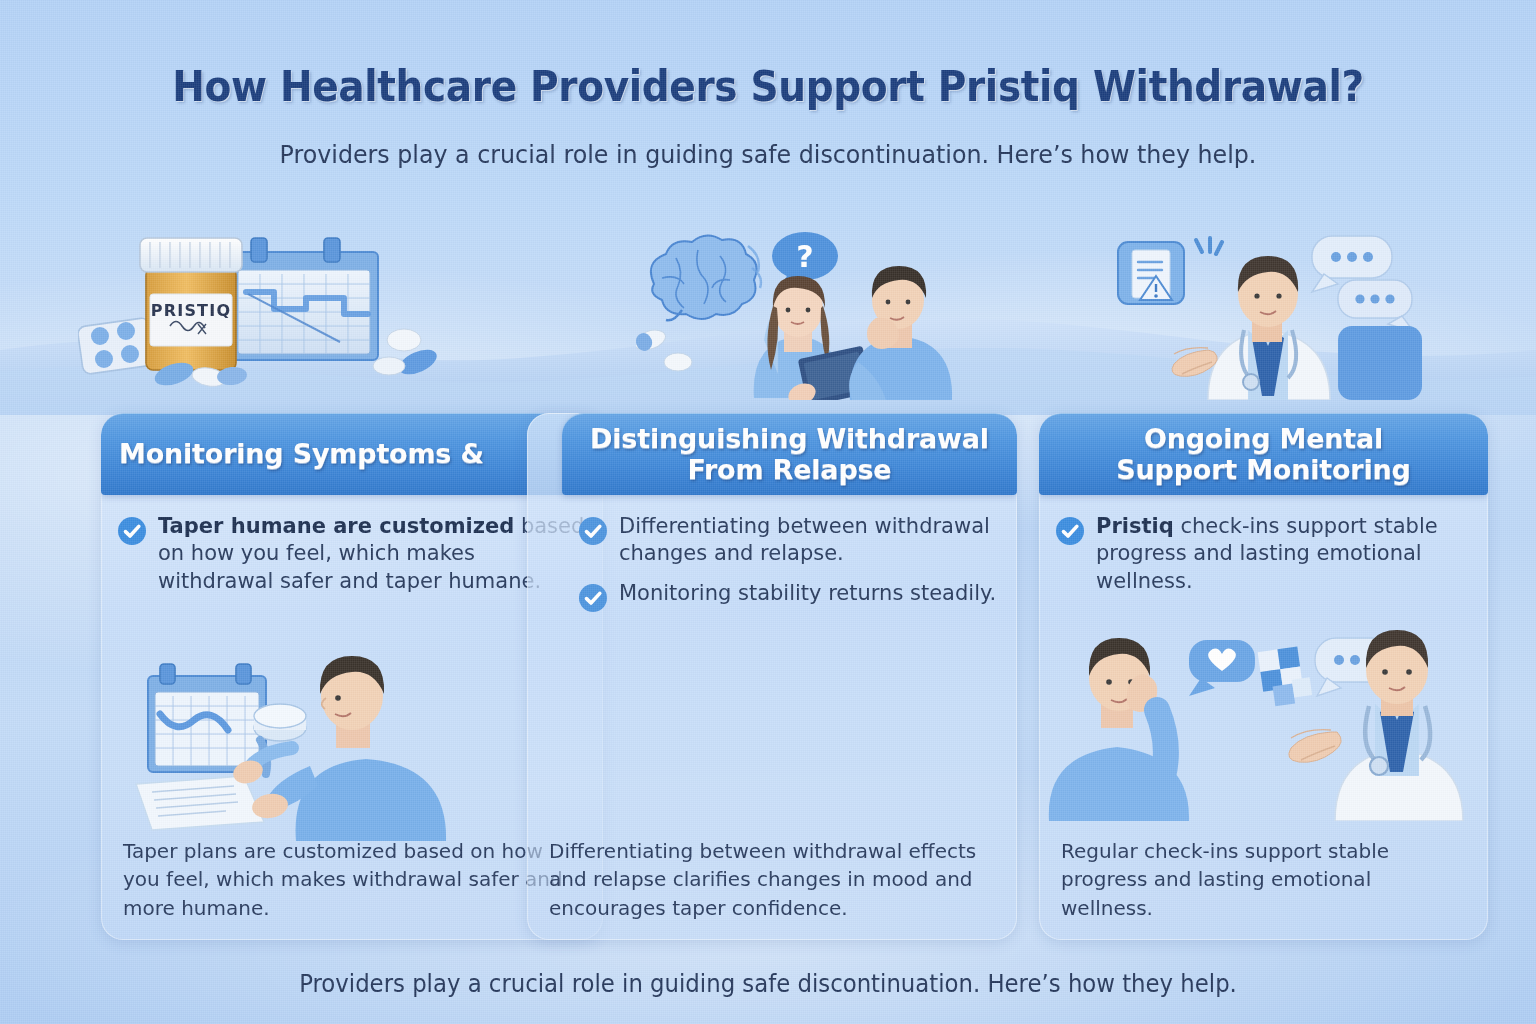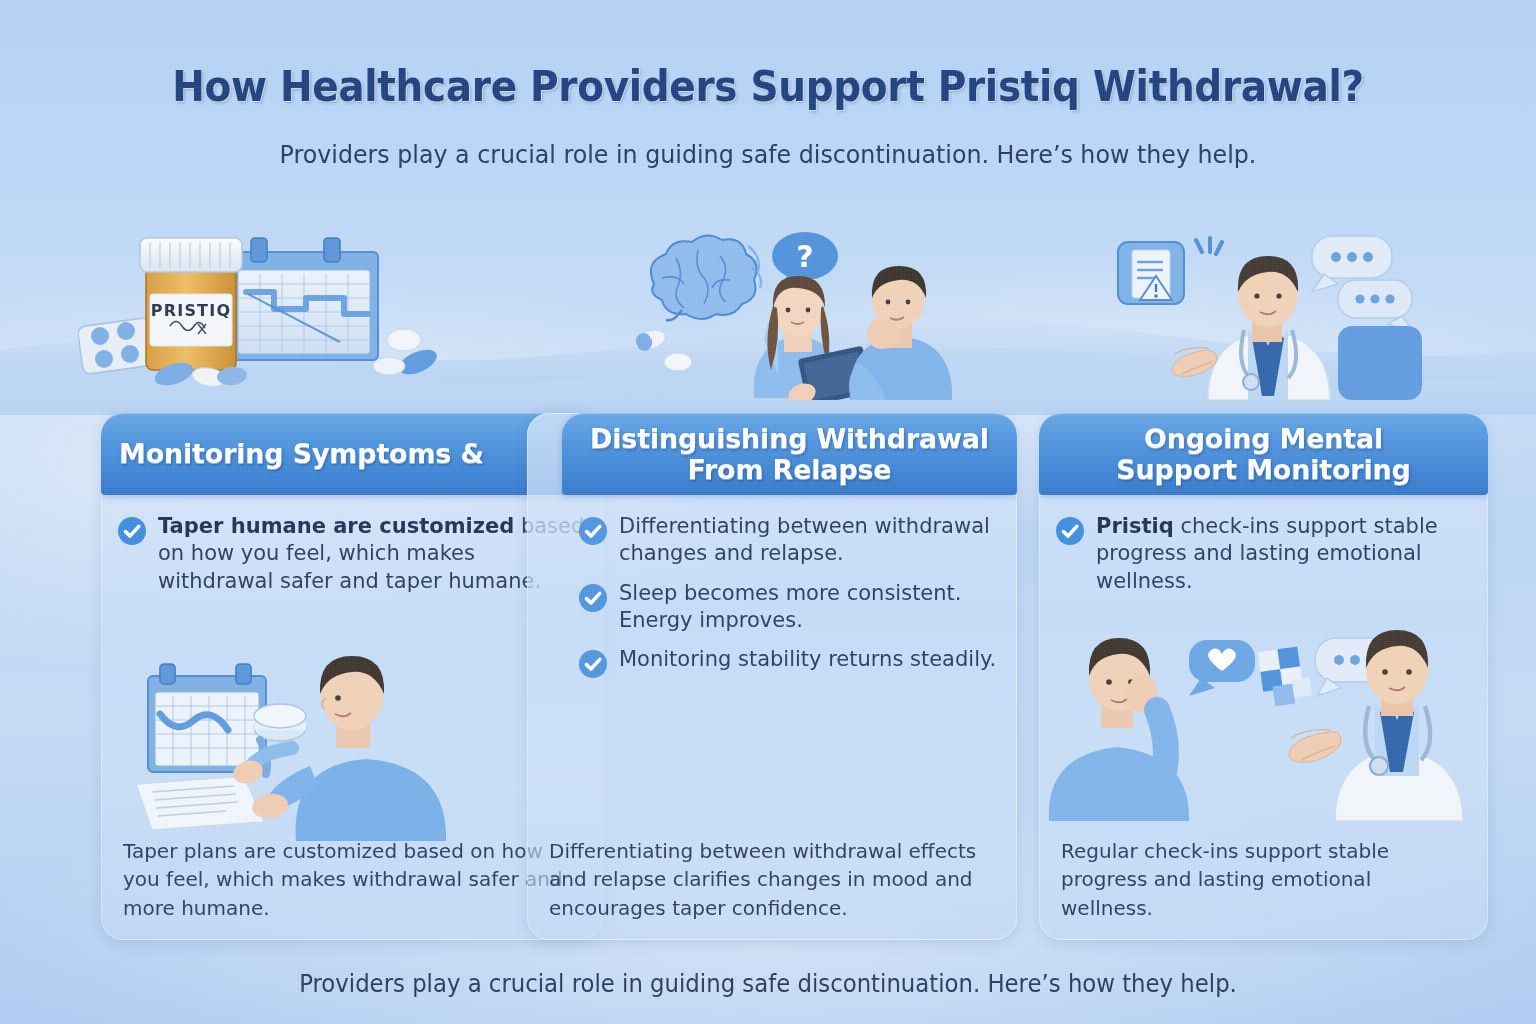--- a/index.html
+++ b/index.html
@@ -487,27 +487,20 @@
           <circle cx="15" cy="15" r="14" fill="#4e95df"></circle>
           <path d="M8.5,15.6 L13,20 L21.8,10.4" fill="none" stroke="#ffffff" stroke-width="3.6" stroke-linecap="round" stroke-linejoin="round"></path>
         </svg>
         <div class="bullet-text">Differentiating between withdrawal changes and relapse.</div>
       </div>
       <div class="bullet">
         <svg class="check" viewBox="0 0 30 30">
           <circle cx="15" cy="15" r="14" fill="#4e95df"></circle>
           <path d="M8.5,15.6 L13,20 L21.8,10.4" fill="none" stroke="#ffffff" stroke-width="3.6" stroke-linecap="round" stroke-linejoin="round"></path>
         </svg>
-        <div class="bullet-text">Sleep becomes more consistent. Energy improves.</div>
-      </div>
-      <div class="bullet">
-        <svg class="check" viewBox="0 0 30 30">
-          <circle cx="15" cy="15" r="14" fill="#4e95df"></circle>
-          <path d="M8.5,15.6 L13,20 L21.8,10.4" fill="none" stroke="#ffffff" stroke-width="3.6" stroke-linecap="round" stroke-linejoin="round"></path>
-        </svg>
         <div class="bullet-text">Monitoring stability returns steadily.</div>
       </div>
     </div>
 
     <div class="card-foot">Differentiating between withdrawal effects and relapse clarifies changes in mood and encourages taper confidence.</div>
   </div>
 
   <div class="card card-3">
     <div class="card-head">
       <div class="card-head-title">

